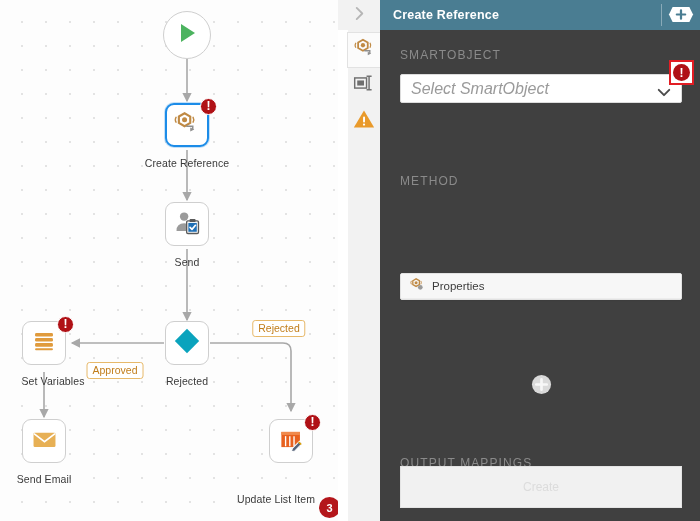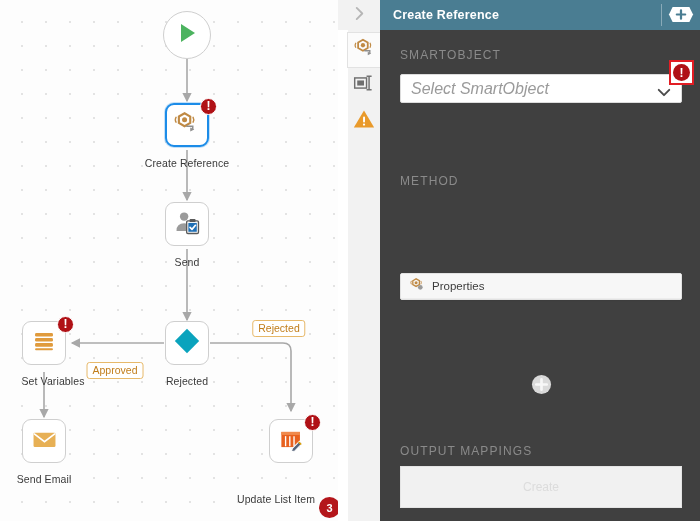--- a/index.html
+++ b/index.html
@@ -467,21 +467,21 @@
         <span class="map-card-head-text">Properties</span>
       </div>
     </div>
     <div id="add-mapping">
       <svg width="21" height="21" viewBox="0 0 22 22">
         <circle cx="11" cy="11" r="10" fill="#dadada"></circle>
         <path d="M11 5.5 L11 16.5 M5.5 11 L16.5 11" stroke="#f7f7f7" stroke-width="2.8" stroke-linecap="round"></path>
       </svg>
     </div>
 
-    <div class="sec-title" style="top:414px;text-align:center;">OUTPUT MAPPINGS</div>
+    <div class="sec-title" style="top:426px;text-align:center;">OUTPUT MAPPINGS</div>
     <div id="create-btn">Create</div>
   </div>
 
   <div id="error-highlight">
     <div class="dot">!</div>
   </div>
 
 </div>
 
 </body></html>

